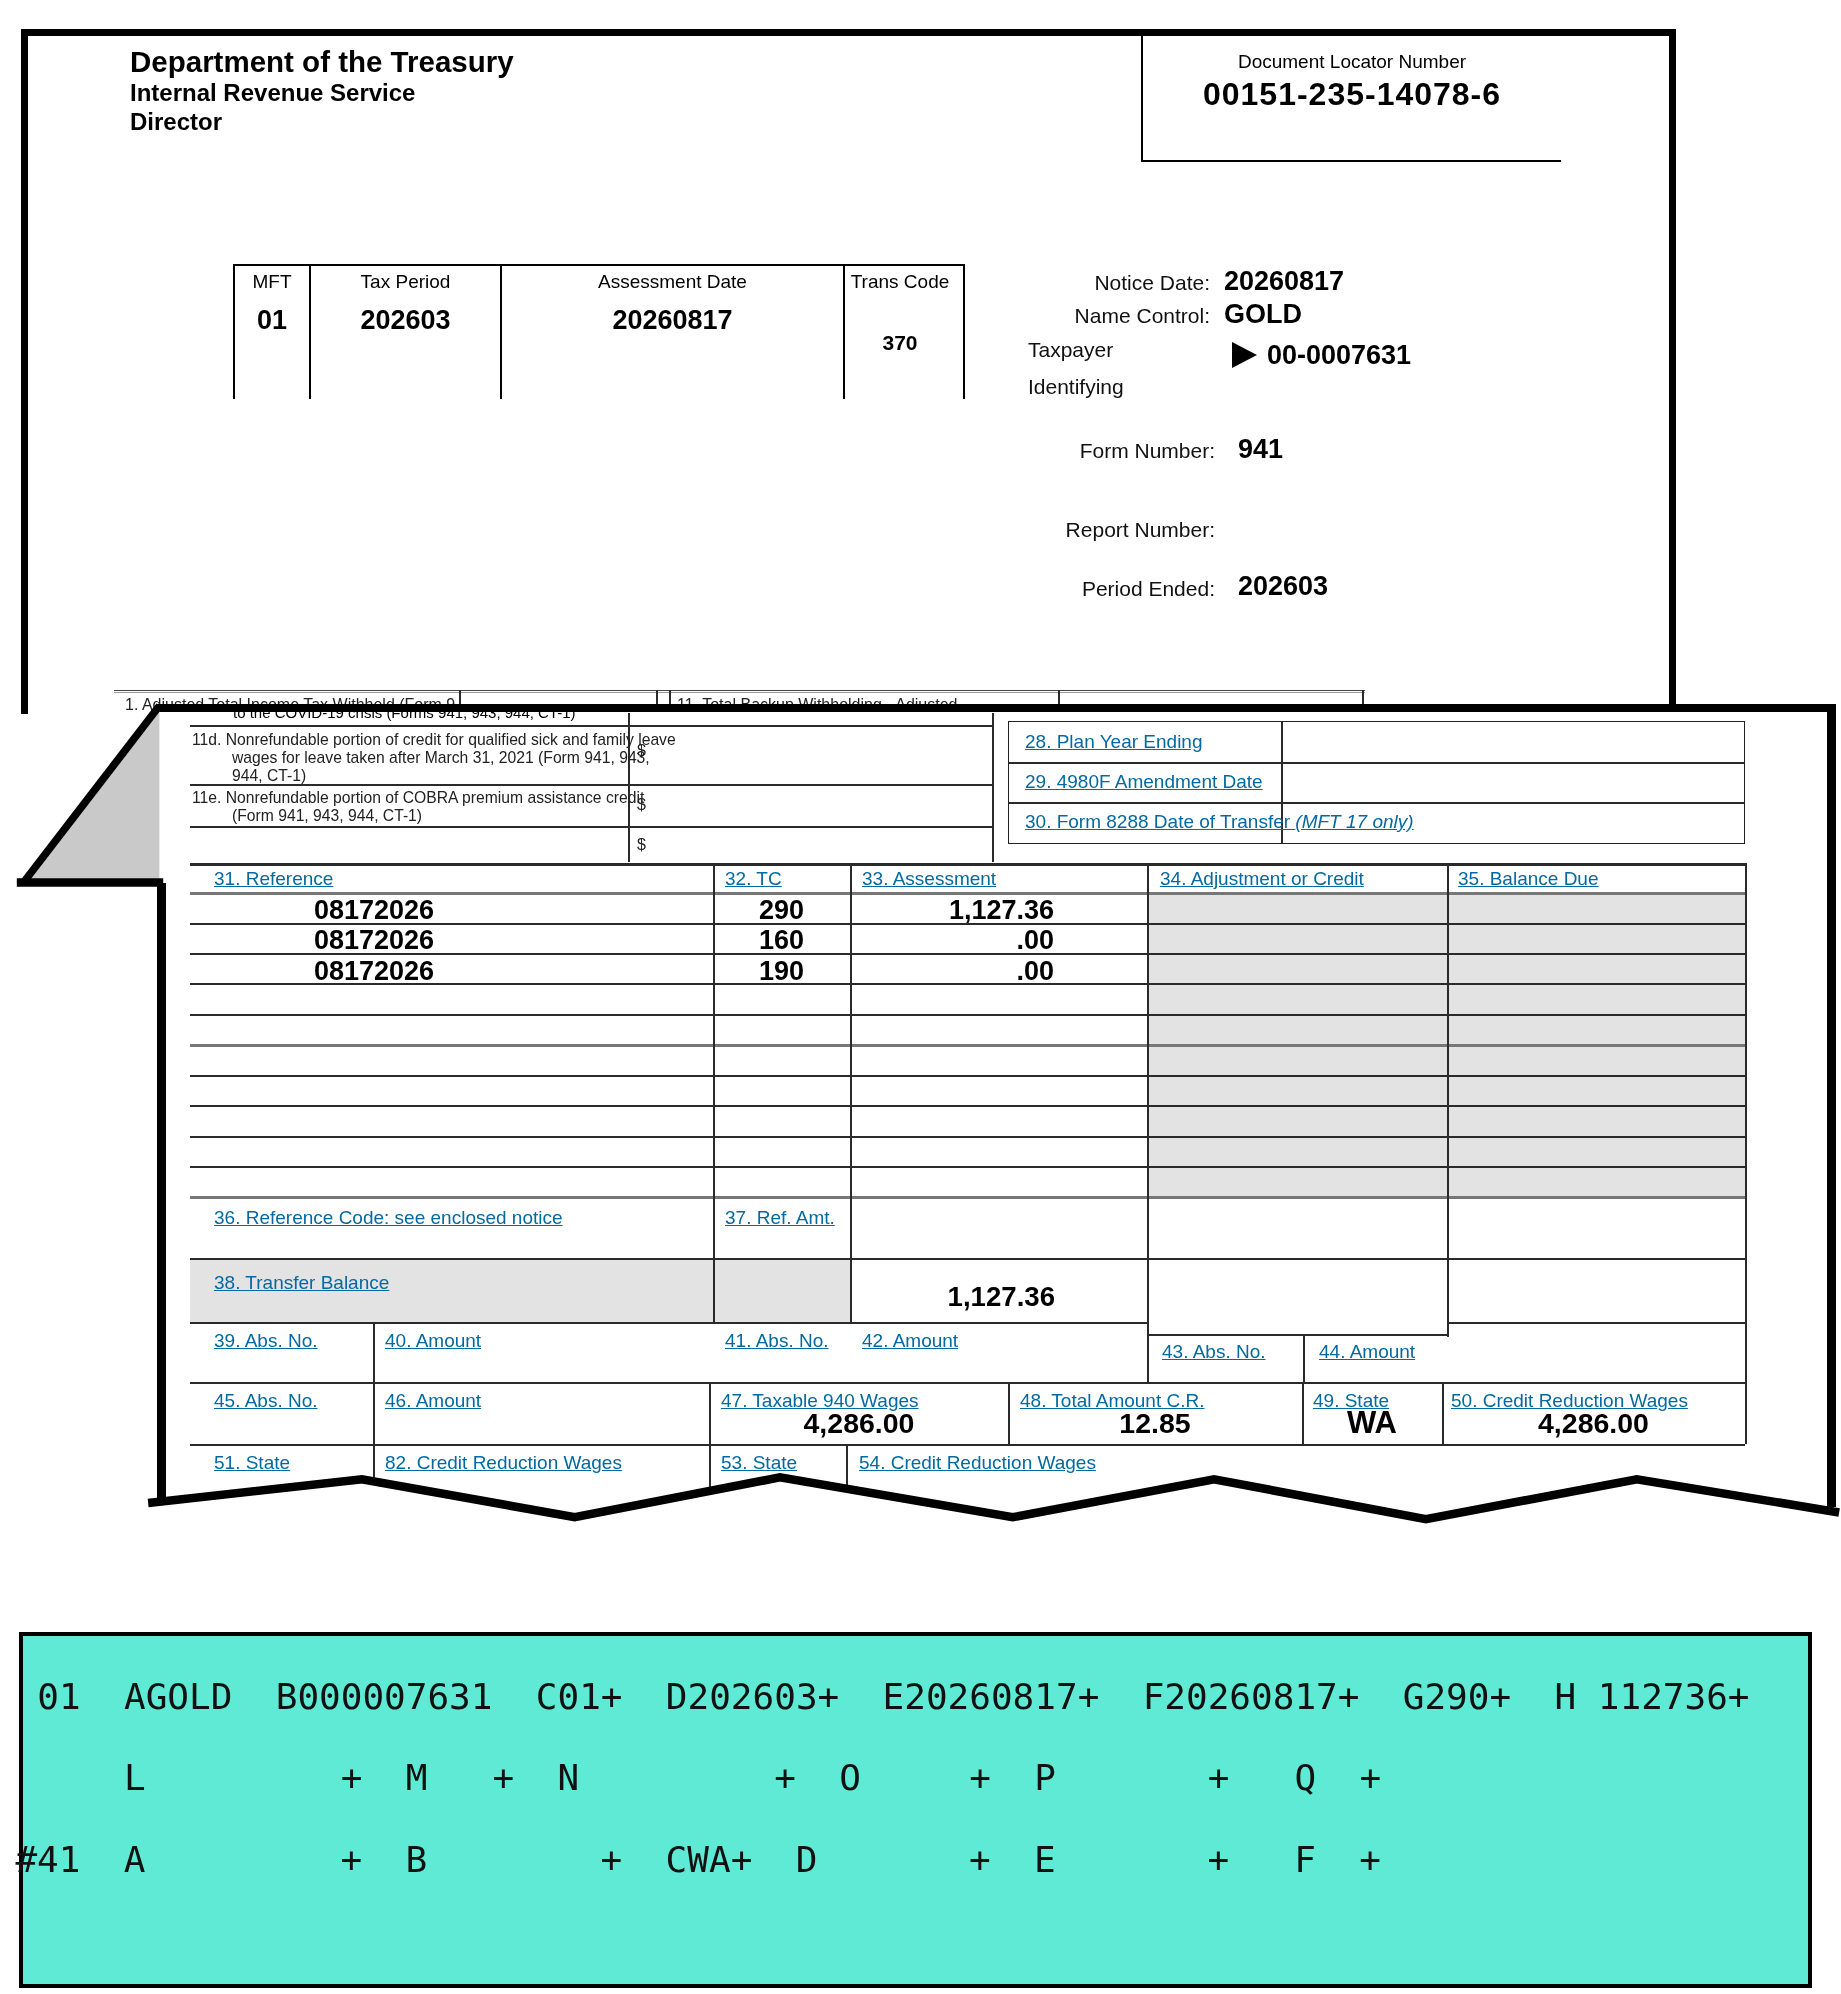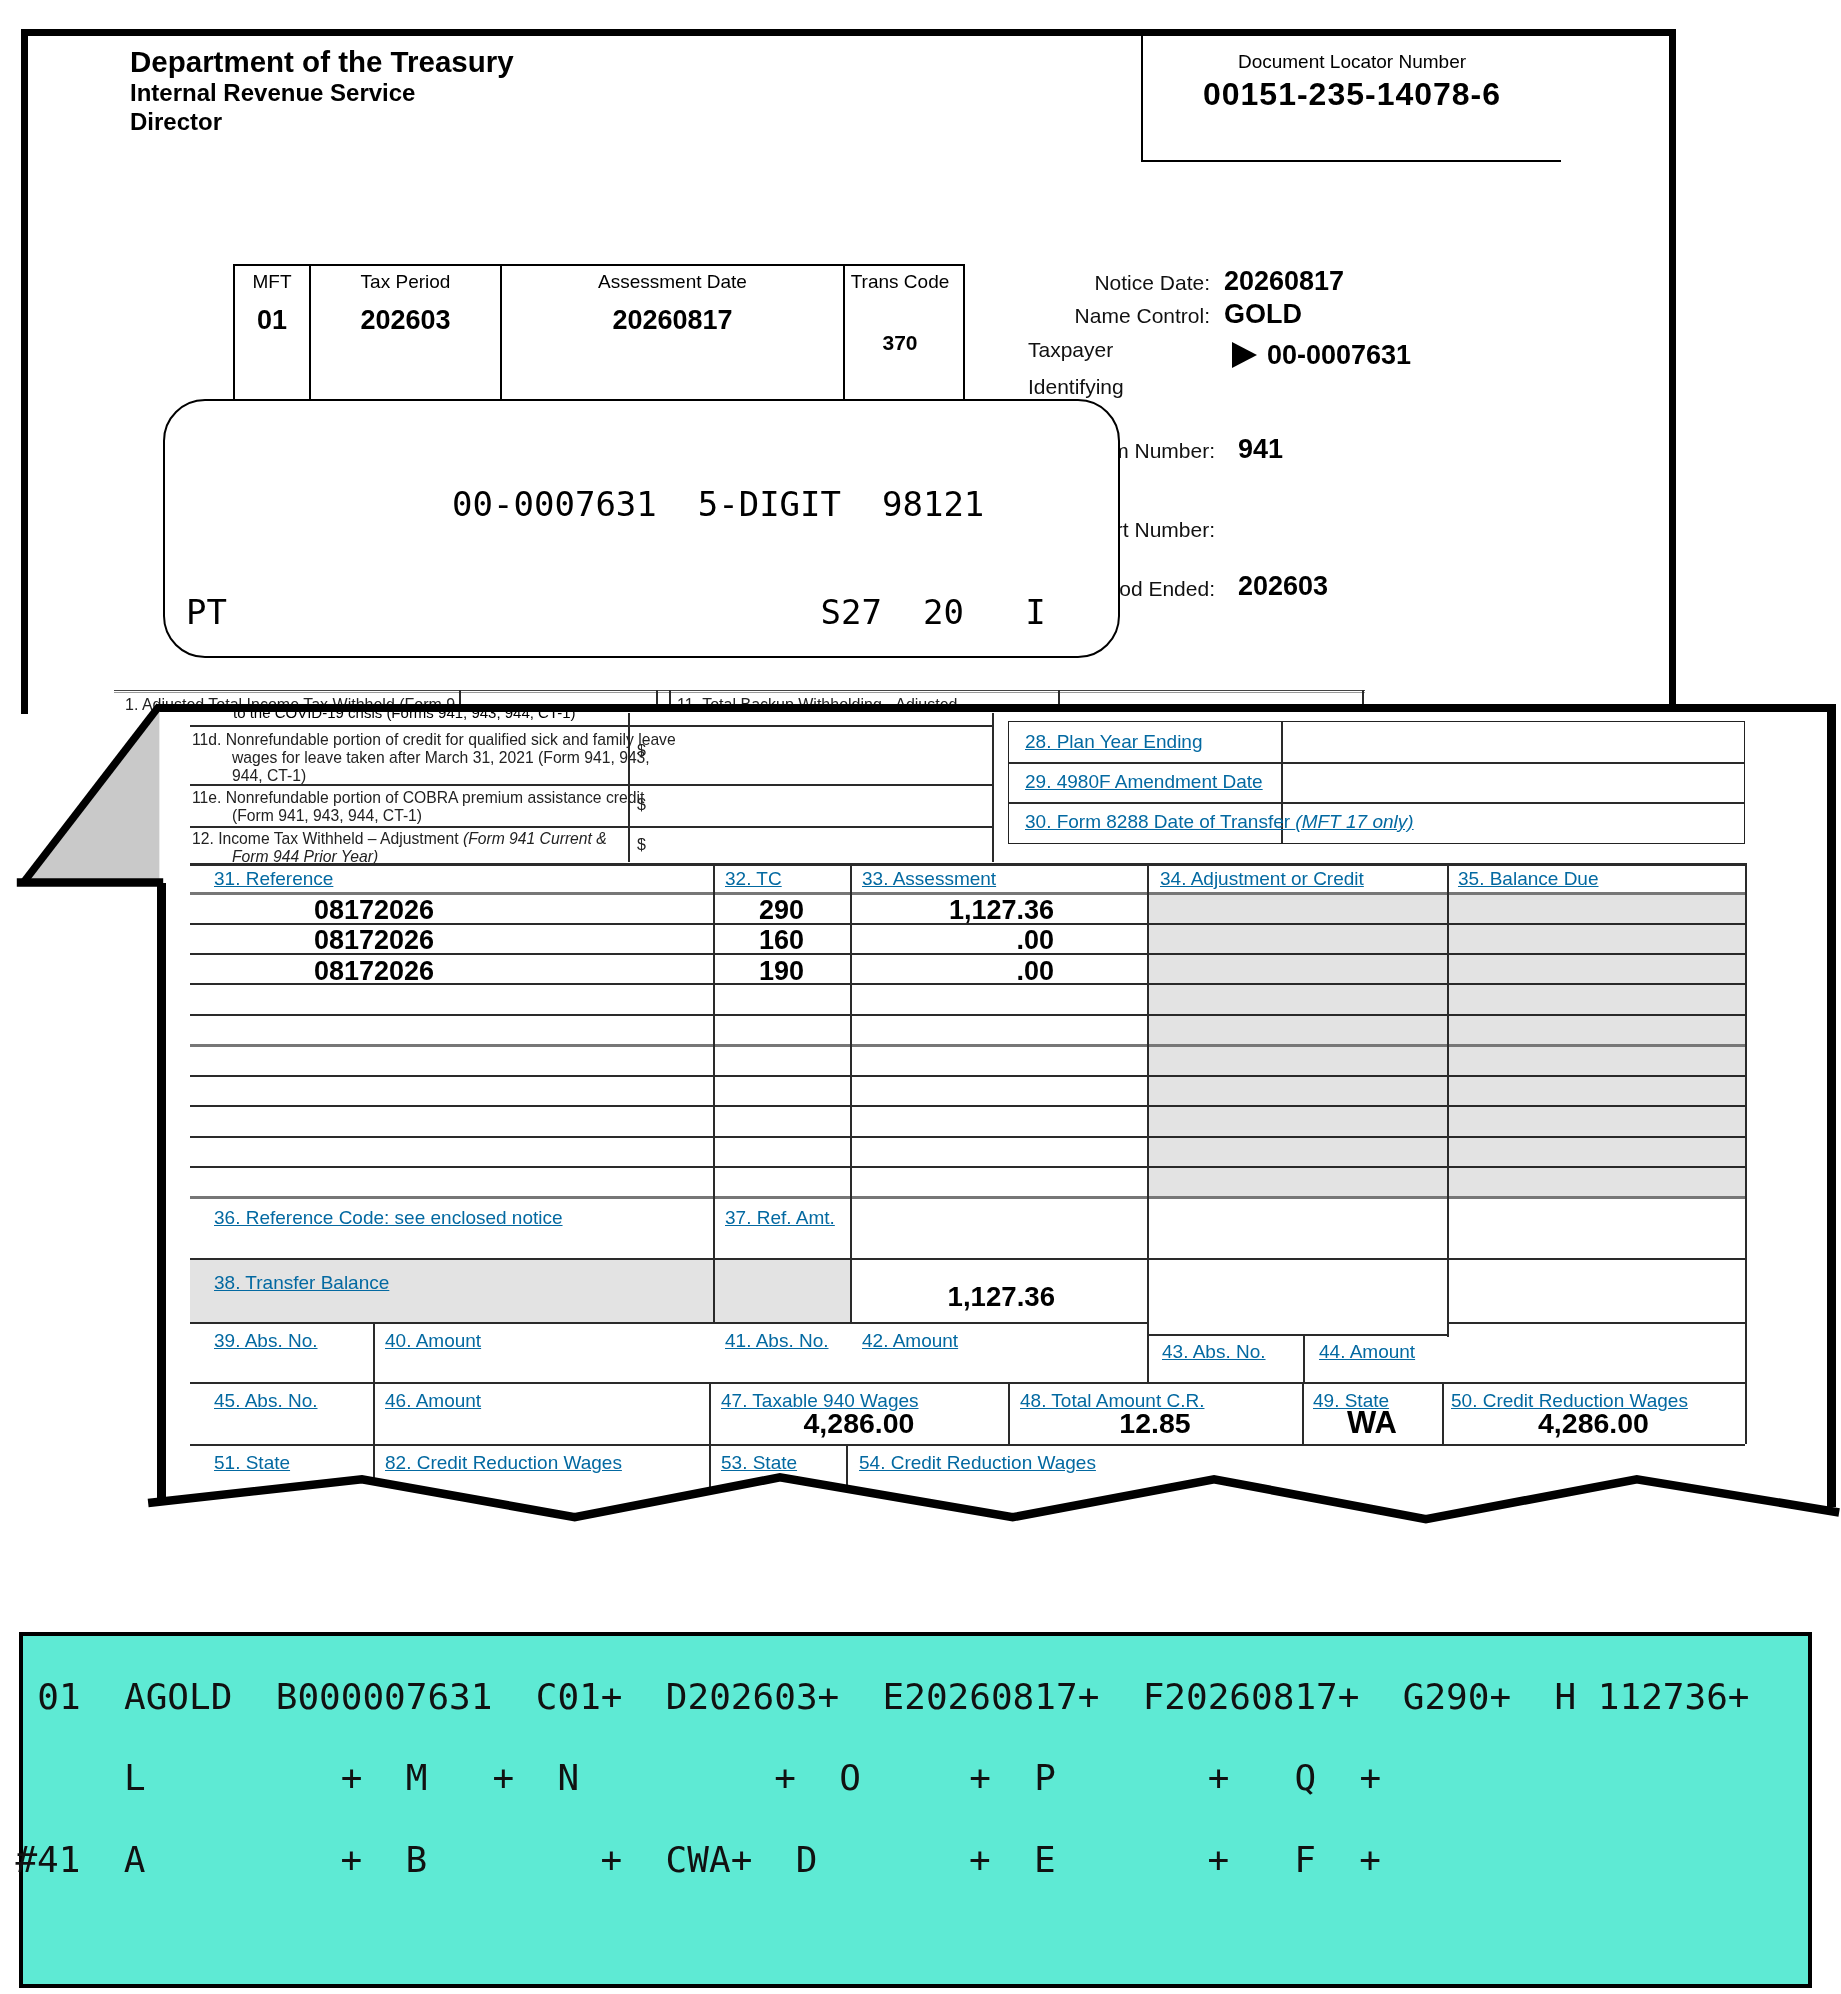--- a/index.html
+++ b/index.html
@@ -112,46 +112,37 @@
 
     <div class="dline" style="left:86px;top:654px;width:1251px;"></div>
     <div class="cliptext" style="left:97px;top:660px;">1. Adjusted Total Income Tax Withheld (Form 9</div>
     <div class="cliptext" style="left:649px;top:660px;">11. Total Backup Withholding - Adjusted</div>
     <div class="vl" style="left:431px;top:654px;height:27px;"></div>
     <div class="vl" style="left:628px;top:654px;height:27px;"></div>
     <div class="vl" style="left:641px;top:654px;height:27px;"></div>
     <div class="vl" style="left:1030px;top:654px;height:27px;"></div>
     <div class="vl" style="left:1334px;top:654px;height:27px;"></div>
 
-    <div id="addr-window" class="mono">
-      <div>             00-0007631  5-DIGIT  98121</div>
-      <div>PT                             S27  20   I</div>
-      <div>GOLD MAKERS ASSOCIATION</div>
-      
-      
-      
-    </div>
   </div>
 
   <div id="p2bg"></div>
 
   <div class="abs" style="left:233px;top:711px;width:618px;height:13.3px;overflow:hidden;">
     <div style="margin-top:-6.7px;font-size:15px;">to the COVID-19 crisis (Forms 941, 943, 944, CT-1)</div>
   </div>
 
   <div class="vl" style="left:628px;top:713px;height:149px;"></div>
   <div class="vl" style="left:992px;top:713px;height:149px;"></div>
   <div class="hl" style="left:190px;top:725px;width:804px;"></div>
   <div class="wraplbl" style="left:192px;top:731px;width:449px;">11d. Nonrefundable portion of credit for qualified sick and family leave wages for leave taken after March 31, 2021 (Form 941, 943, 944, CT-1)</div>
   <div class="dollar" style="left:637px;top:742px;">$</div>
   <div class="hl" style="left:190px;top:784px;width:804px;"></div>
   <div class="wraplbl" style="left:192px;top:789px;width:449px;">11e. Nonrefundable portion of COBRA premium assistance credit (Form 941, 943, 944, CT-1)</div>
   <div class="dollar" style="left:637px;top:796px;">$</div>
   <div class="hl" style="left:190px;top:826px;width:804px;"></div>
-  <div class="wraplbl" style="left:192px;top:830px;width:390px;"><span>12. Income Tax Withheld – Adjustment </span><span class="it">(Form 941 Current &amp; Form 944 Prior Year)</span></div>
   <div class="dollar" style="left:637px;top:836px;">$</div>
 
   <div id="box2830">
     <div class="abs" style="left:272px;top:0;width:1.9px;height:100%;background:#2a2a2a;"></div>
     <div class="abs" style="left:0;top:40px;width:100%;height:1.9px;background:#2a2a2a;"></div>
     <div class="abs" style="left:0;top:80px;width:100%;height:1.9px;background:#2a2a2a;"></div>
   </div>
   <div class="lbl" style="left:1025px;top:731px;">28. Plan Year Ending</div>
   <div class="lbl" style="left:1025px;top:771px;">29. 4980F Amendment Date</div>
   <div class="lbl" style="left:1025px;top:811px;"><span>30. Form 8288 Date of Transfer </span><span class="it">(MFT 17 only)</span></div>

